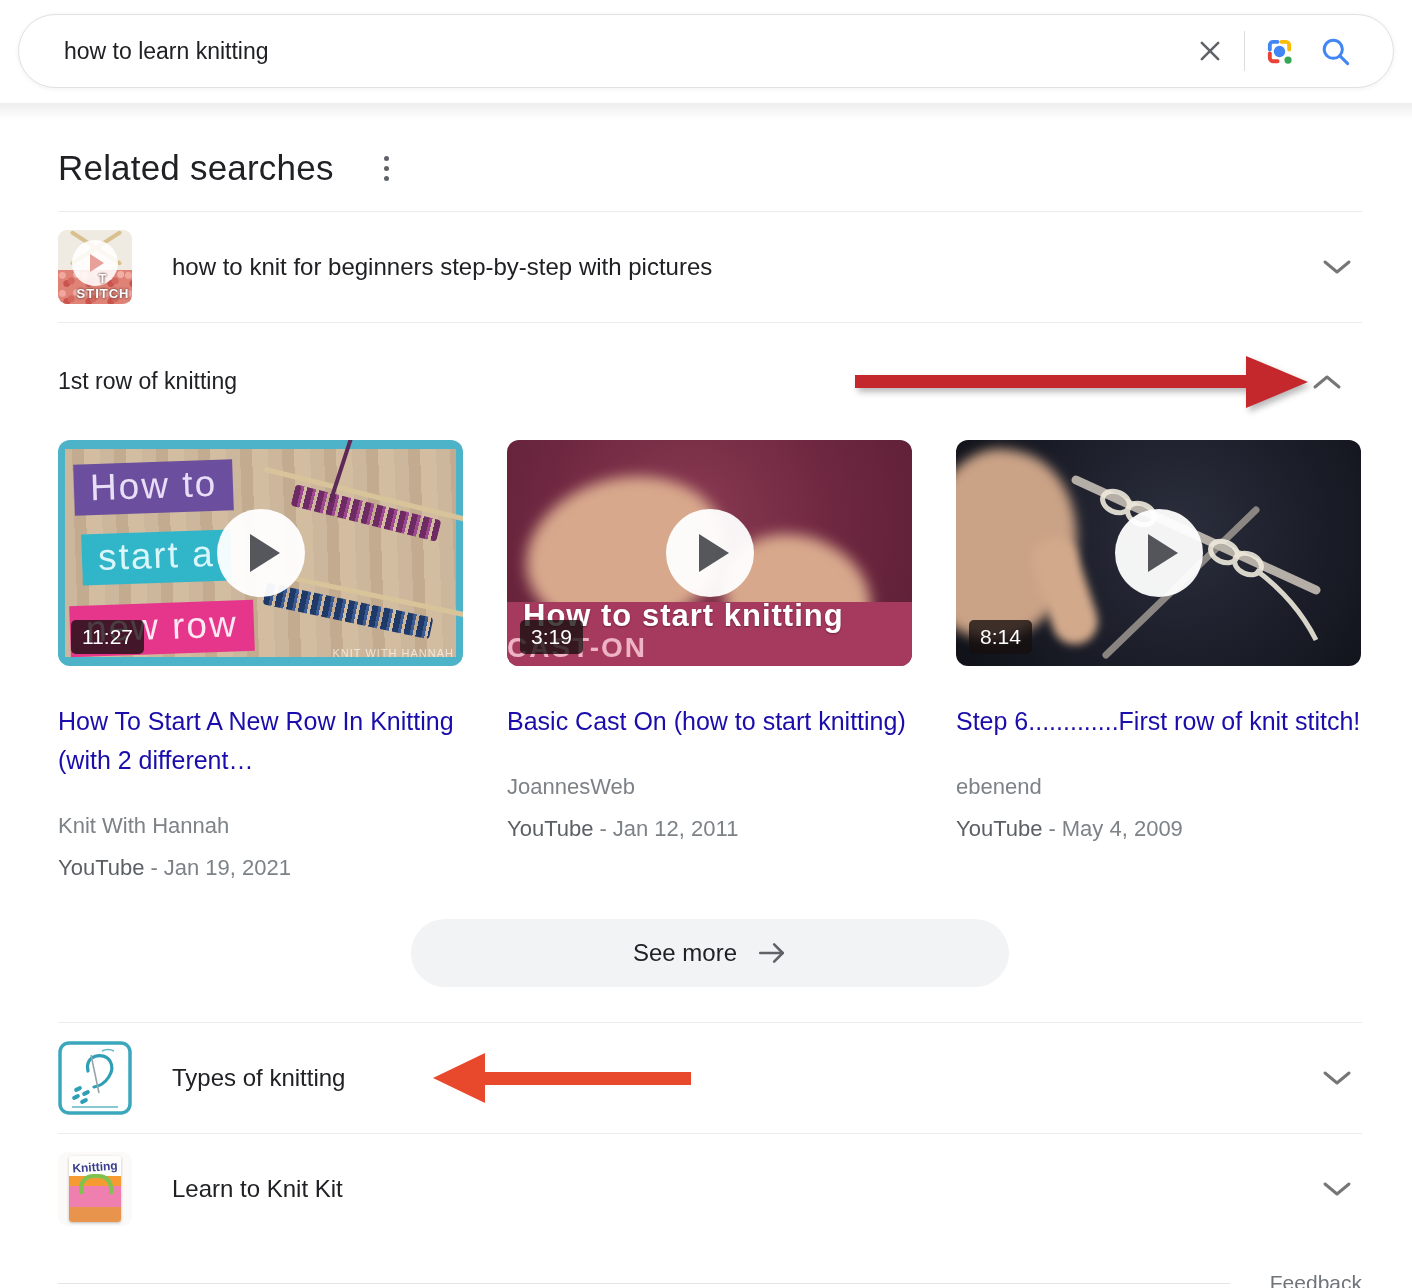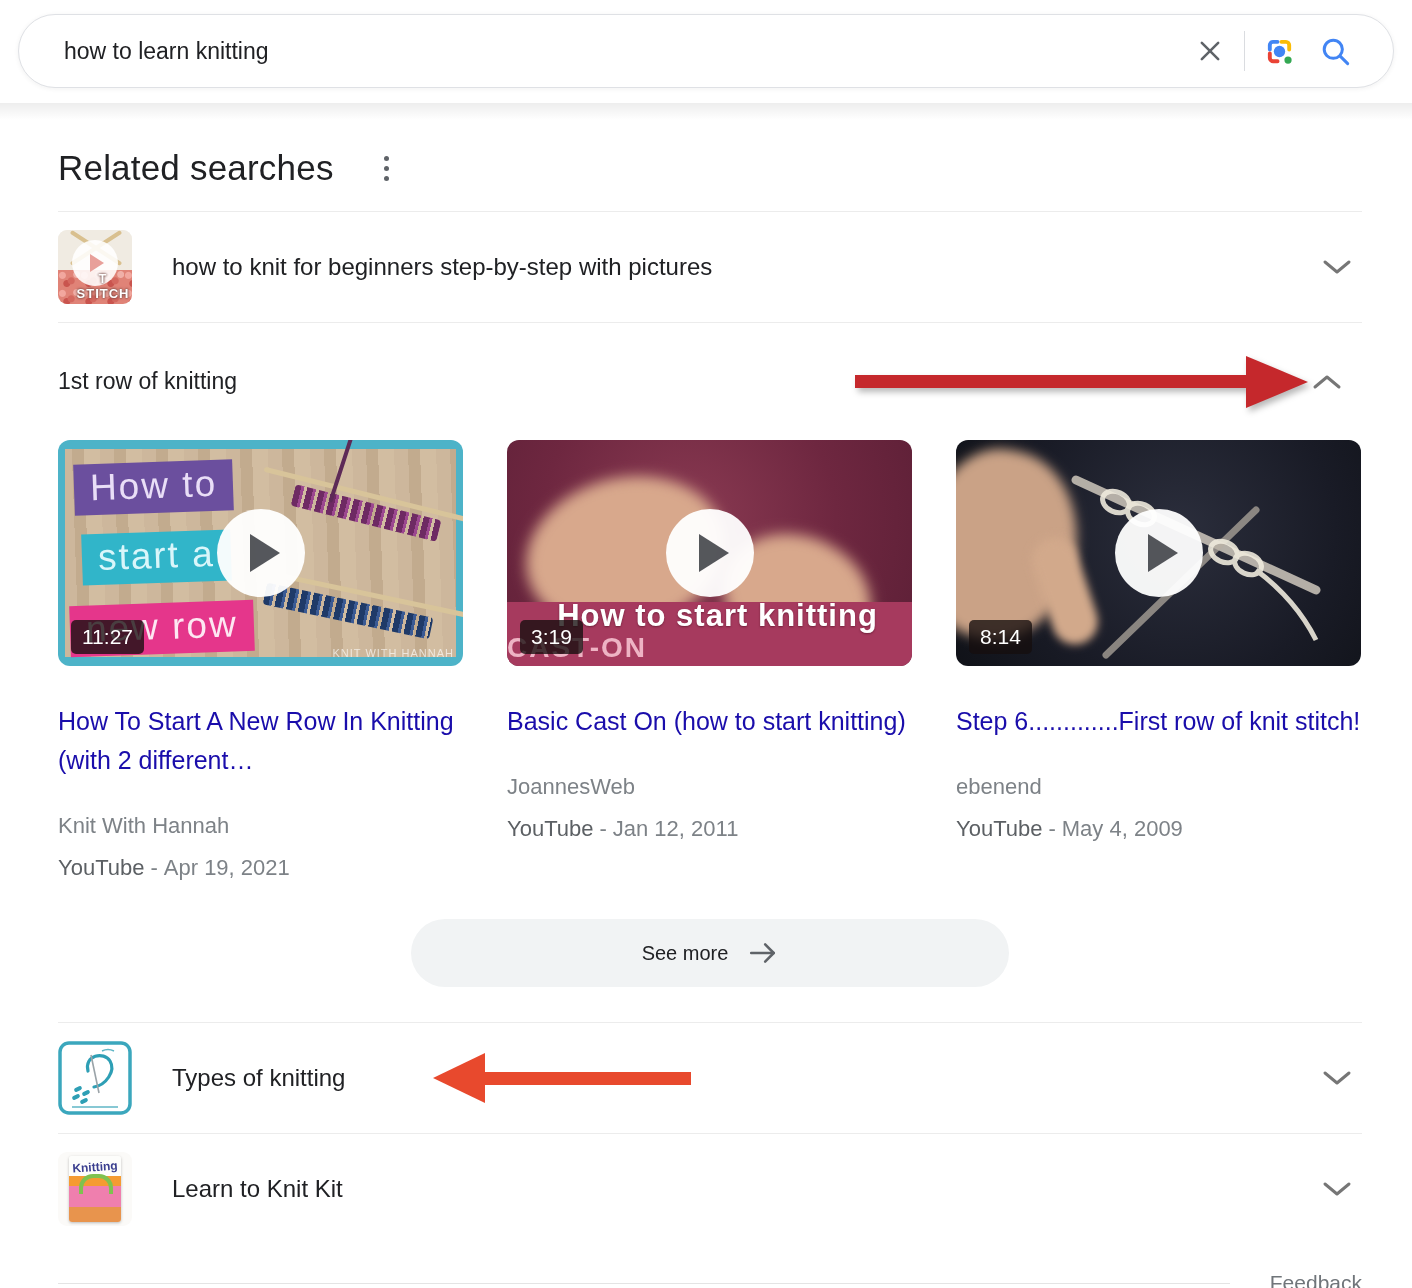--- a/index.html
+++ b/index.html
@@ -92,32 +92,32 @@
     background:repeating-linear-gradient(90deg,#1f3a68 0 6px,#3a5a94 6px 9px,#fff0 9px 12px);}
   .t1 .strand{position:absolute;width:4px;height:70px;background:#5d2a57;border-radius:3px;right:120px;top:-6px;transform:rotate(18deg);}
   .t1 .wm{position:absolute;right:9px;bottom:7px;font-size:11px;color:rgba(255,255,255,.65);letter-spacing:1px;}
 
   
   .t2{background:radial-gradient(circle at 45% 35%, #8a3a52 0%, #6e2740 55%, #5c1f36 100%);}
   .t2 .hand{position:absolute;background:#d8a88c;filter:blur(7px);border-radius:50%;}
   .t2 .h1{width:200px;height:150px;left:18px;top:38px;transform:rotate(-14deg);}
   .t2 .h2{width:150px;height:120px;right:40px;top:96px;transform:rotate(20deg);}
   .t2 .band{position:absolute;left:0;right:0;bottom:0;height:64px;background:#a63a5e;}
-  .t2 .cap1{position:absolute;left:16px;right:0;bottom:32px;text-align:center;color:#fff;font-size:31px;font-weight:700;letter-spacing:1px;text-shadow:0 1px 2px rgba(60,10,25,.5);}
+  .t2 .cap1{position:absolute;left:16px;right:0;bottom:32px;color:#fff;font-size:31px;font-weight:700;letter-spacing:1px;text-shadow:0 1px 2px rgba(60,10,25,.5);}
   .t2 .cap2{position:absolute;left:0;right:0;bottom:2px;text-align:left;color:#eeb3c4;font-size:28px;font-weight:700;letter-spacing:2px;}
 
   
   .t3{background:radial-gradient(circle at 55% 40%, #2b2e3c 0%, #191b26 60%, #101218 100%);}
   .t3 .hand{position:absolute;background:#caa286;filter:blur(6px);border-radius:46% 54% 52% 48%;}
   .t3 .h1{width:150px;height:190px;left:-30px;top:10px;transform:rotate(12deg);}
   .t3 .finger{position:absolute;width:46px;height:110px;left:86px;top:96px;background:#d2a98b;filter:blur(4px);border-radius:24px;transform:rotate(-18deg);}
 
   
   .see-more{margin:38px auto 0;width:598px;height:68px;border-radius:34px;background:#f1f3f4;border:none;cursor:pointer;
-    display:flex;align-items:center;justify-content:center;gap:20px;font-size:20px;color:#202124;font-family:"Liberation Sans",sans-serif;}
+    display:flex;align-items:center;justify-content:center;gap:20px;font-size:24px;color:#202124;font-family:"Liberation Sans",sans-serif;}
   .see-more-gap{height:35px;}
 
   
   .types-thumb{background:#fff;}
   .kit-thumb{display:flex;align-items:center;justify-content:center;background:#fbfaf8;}
   .kit-box{width:52px;height:66px;border-radius:3px;overflow:hidden;box-shadow:0 1px 3px rgba(0,0,0,.25);
     background:linear-gradient(180deg,#fdfdfb 0 30%, #f59b31 30% 46%, #ef7fae 46% 78%, #e8944d 78% 100%);position:relative;}
   .kit-box .kit-word{position:absolute;top:4px;left:0;right:0;text-align:center;font-size:12px;font-weight:800;color:#3b3f8f;transform:rotate(-4deg);}
   .kit-box .kit-arc{position:absolute;left:10px;top:18px;width:26px;height:16px;border:4px solid #7fc24f;border-bottom:none;border-radius:14px 14px 0 0;}
   .arrow-left{position:absolute;left:375px;top:50%;transform:translateY(-50%);display:flex;align-items:center;}
@@ -225,21 +225,21 @@
             <span class="wm">KNIT WITH HANNAH</span>
           </div>
           <div class="play">
               <div class="tri"></div>
             </div>
           <span class="dur">11:27</span>
         </div>
         <div class="v-title">How To Start A New Row In Knitting (with 2 different…</div>
         <div class="v-channel">Knit With Hannah</div>
         <div class="v-meta">
-          <span class="v-src">YouTube</span><span class="v-sep">-</span><span>Apr 19, 2021</span>
+          <span class="v-src">YouTube</span><span class="v-sep">-</span><span>Jan 19, 2021</span>
         </div>
       </div>
 
       <div class="v-card">
         <div class="v-thumb t2">
           <div class="hand h1"></div>
           <div class="hand h2"></div>
           <div class="band"></div>
           <div class="cap1">How to start knitting</div>
           <div class="cap2">CAST-ON</div>

